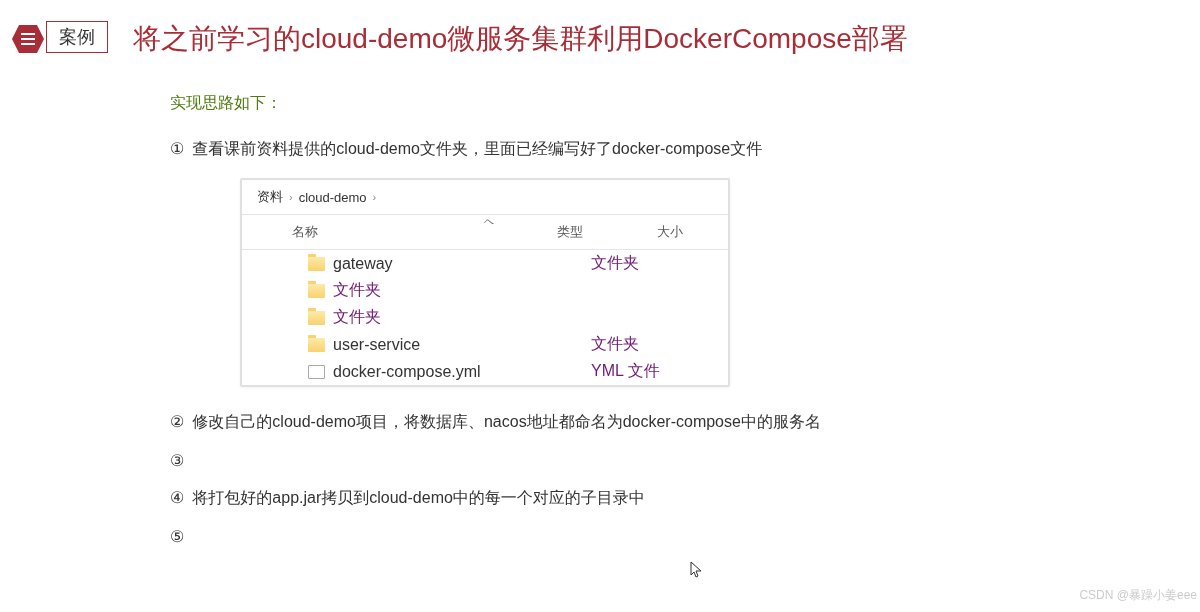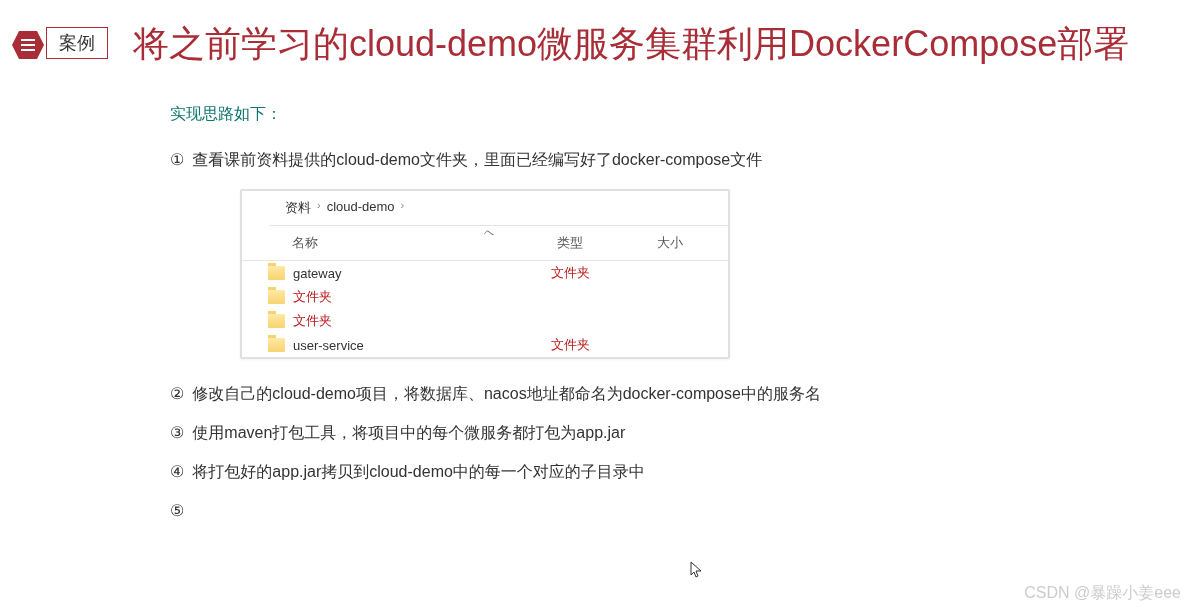--- a/index.html
+++ b/index.html
@@ -34,30 +34,30 @@
     }
     .badge-label {
       border: 1px solid #a92d36;
       padding: 3px 12px;
       font-size: 18px;
       color: #333;
       background: #fff;
     }
     .title {
       color: #a92d36;
-      font-size: 36px;
+      font-size: 28px;
       font-weight: normal;
     }
     .content {
       margin-left: 170px;
       margin-top: 35px;
     }
     .intro {
       font-size: 16px;
-      color: #0f766e;
+      color: #4d7c0f;
       margin-bottom: 25px;
     }
     .step {
       display: flex;
       align-items: flex-start;
       gap: 8px;
       font-size: 16px;
       color: #333;
       margin-bottom: 18px;
     }
@@ -73,23 +73,22 @@
       border-radius: 2px;
       background: #fff;
       box-shadow: 0 1px 3px rgba(0,0,0,0.05);
     }
     .breadcrumb {
       padding: 8px 15px;
       font-size: 13px;
       color: #333;
       border-bottom: 1px solid #e5e5e5;
       display: flex;
-      align-items: flex-start;
+      align-items: center;
       gap: 6px;
-      margin-left: 28px;
     }
     .bc-sep {
       color: #888;
       font-size: 11px;
     }
     .file-header {
       display: flex;
       padding: 8px 15px 8px 50px;
       border-bottom: 1px solid #e5e5e5;
       font-size: 13px;
@@ -109,22 +108,22 @@
       left: 242px;
       font-size: 10px;
       color: #666;
     }
     .file-body-wrap {
       position: relative;
     }
     .file-row {
       display: flex;
       align-items: center;
-      padding: 3px 15px 3px 26px;
-      font-size: 13px;
+      padding: 3px 15px 3px 66px;
+      font-size: 16px;
       color: #333;
     }
     .file-icon {
       width: 17px;
       height: 14px;
       margin-right: 8px;
       flex-shrink: 0;
     }
     .folder-icon {
       background: linear-gradient(to bottom, #ffe9a8 0%, #f7d36e 100%);
@@ -143,27 +142,27 @@
     }
     .file-doc-icon {
       border: 1px solid #aaa;
       background: #fff;
       border-radius: 1px;
     }
     .fr-name {
       width: 258px;
     }
     .fr-type {
-      color: #b91c1c;
+      color: #701a75;
     }
     .watermark {
       position: absolute;
       bottom: 8px;
-      right: 19px;
-      font-size: 16px;
+      right: 3px;
+      font-size: 12px;
       color: #ccc;
     }
     .cursor {
       position: absolute;
       bottom: 30px;
       left: 690px;
       font-size: 14px;
       color: #333;
     }
   </style>
@@ -219,32 +218,36 @@
           </div>
           <div class="file-row">
             <div class="file-icon folder-icon"></div>
             <div class="fr-type">文件夹</div>
           </div>
           <div class="file-row">
             <div class="file-icon folder-icon"></div>
             <div class="fr-name">user-service</div>
             <div class="fr-type">文件夹</div>
           </div>
+          <div class="file-row">
+            <div class="file-icon file-doc-icon"></div>
+            <div class="fr-name">docker-compose.yml</div>
+            <div class="fr-type">YML 文件</div>
+          </div>
         </div>
     </div>
   </div>
 
   <div class="step">
     <span class="step-num">②</span>
     <span>修改自己的cloud-demo项目，将数据库、nacos地址都命名为docker-compose中的服务名</span>
   </div>
 
   <div class="step">
     <span class="step-num">③</span>
-    <span>使用maven打包工具，将项目中的每个微服务都打包为app.jar</span>
   </div>
 
   <div class="step">
     <span class="step-num">④</span>
     <span>将打包好的app.jar拷贝到cloud-demo中的每一个对应的子目录中</span>
   </div>
 
   <div class="step">
     <span class="step-num">⑤</span>
   </div>

